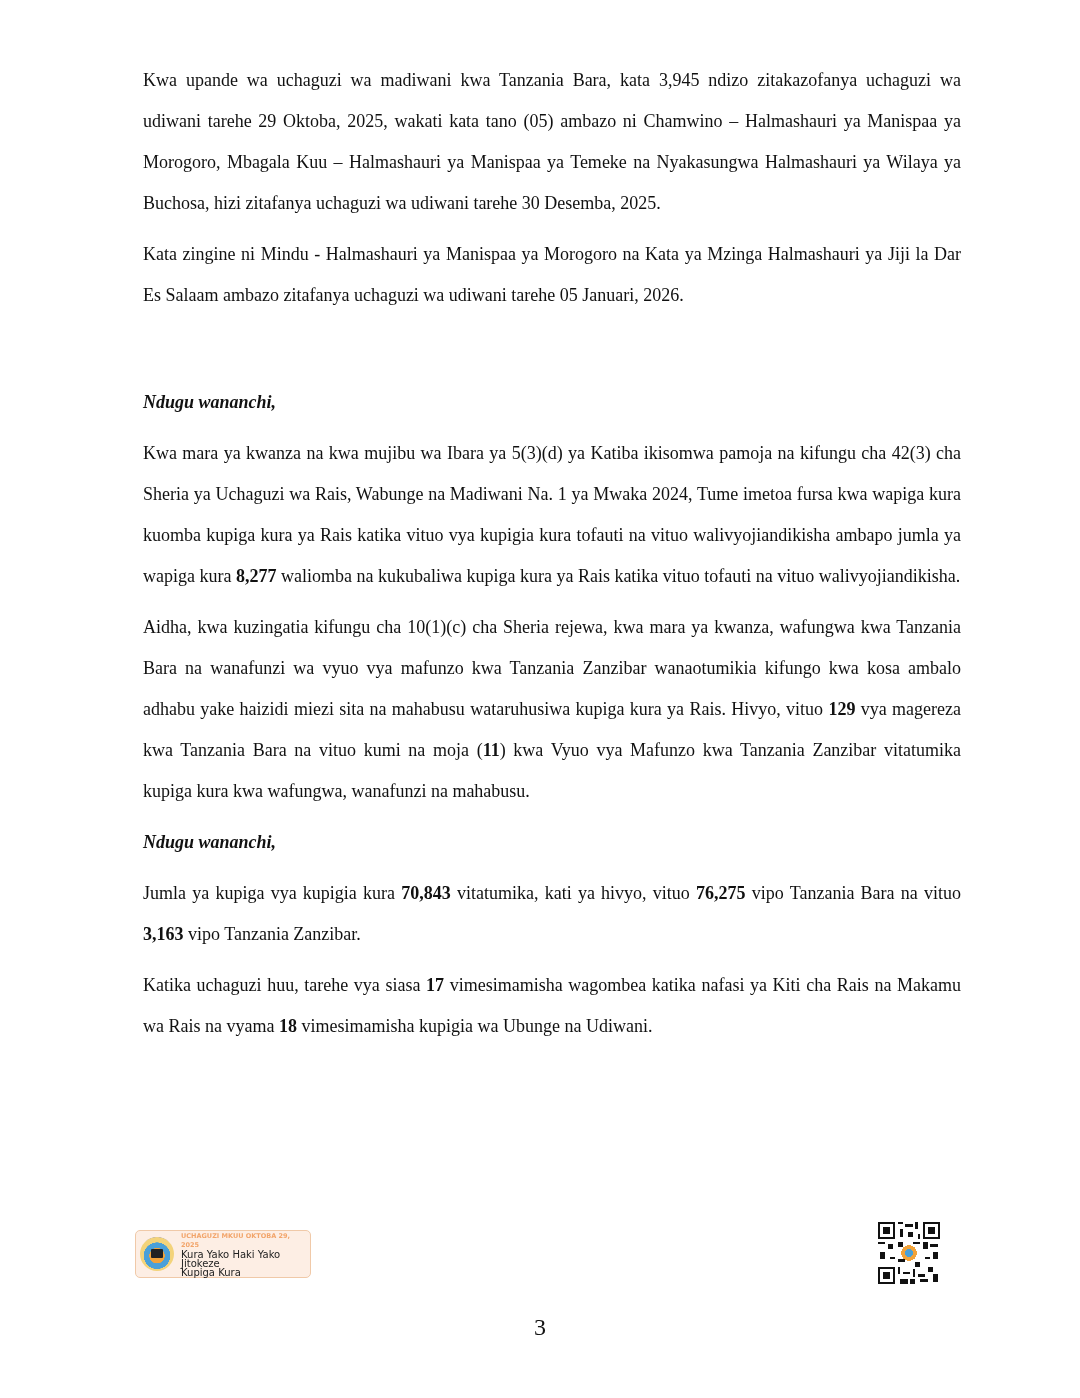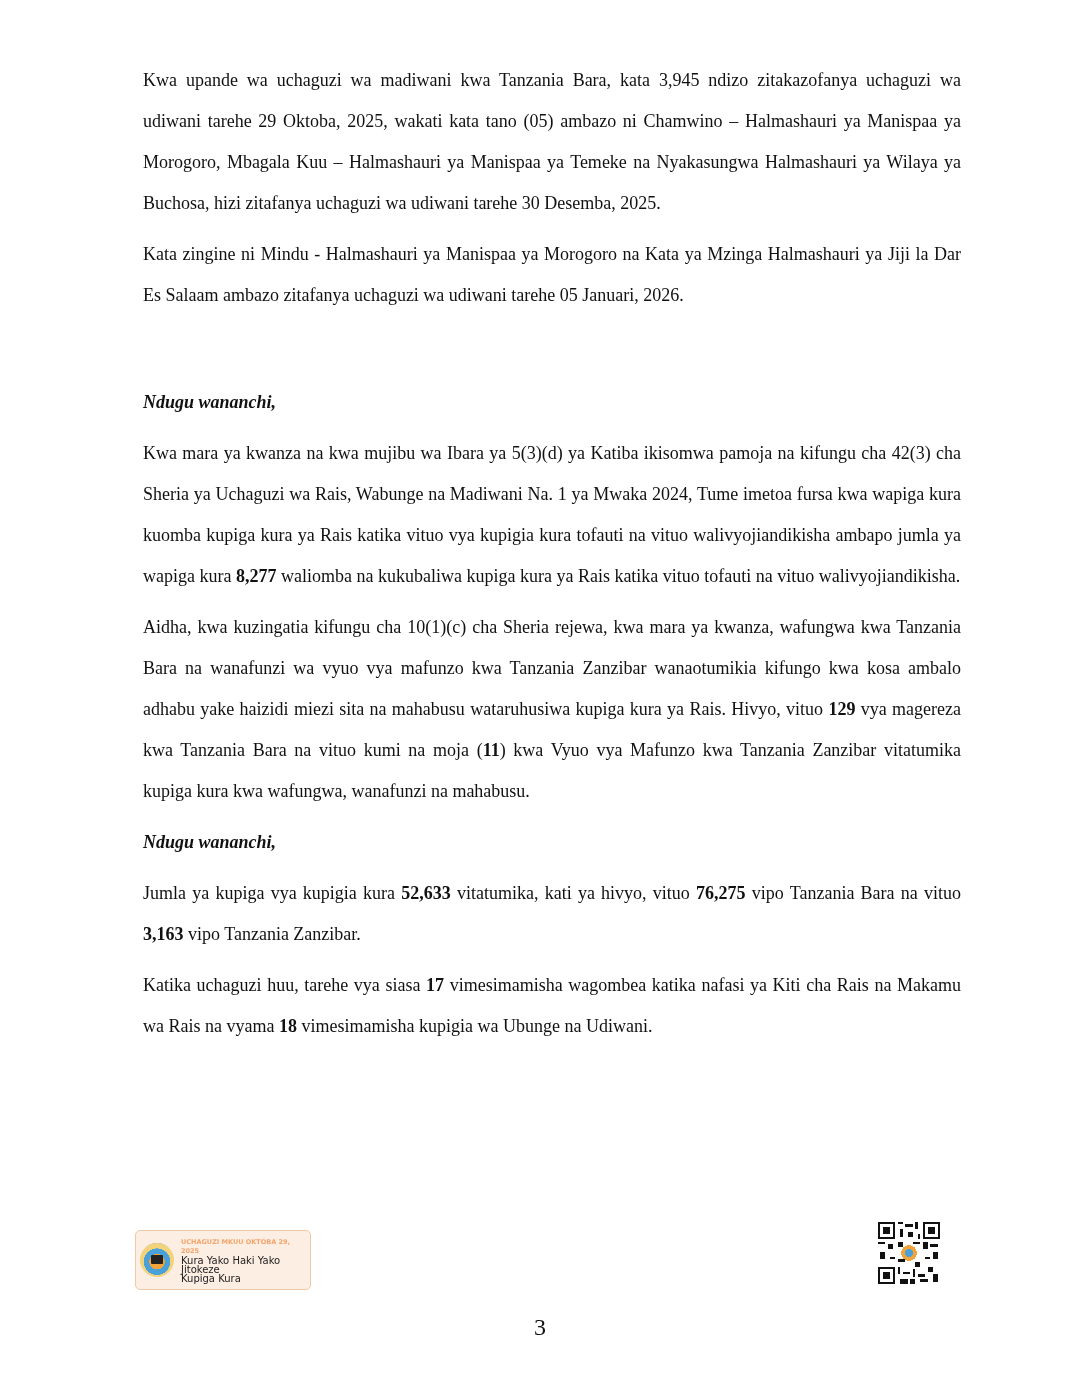--- a/index.html
+++ b/index.html
@@ -10,21 +10,21 @@
   .body-text {
     position: absolute; left: 143px; width: 818px; top: 60px;
     font-family: "Liberation Serif", "DejaVu Serif", serif;
     font-size: 18px; color: #111; line-height: 41px;
   }
   .para { margin: 0 0 10px 0; text-align: justify; text-align-last: left; }
   .para b { font-weight: bold; }
   .salutation { font-style: italic; font-weight: bold; margin: 0 0 10px 0; }
   .spacer { height: 56px; }
   .footer-badge {
-    position: absolute; left: 135px; top: 1230px; width: 176px; height: 60px;
+    position: absolute; left: 135px; top: 1230px; width: 176px; height: 48px;
     background: #fdeee4; border: 1px solid #f0c9a8; border-radius: 5px;
     display: flex; align-items: center; box-sizing: border-box; padding-left: 4px;
   }
   .badge-emblem {
     width: 34px; height: 34px; border-radius: 50%;
     background: radial-gradient(circle at 50% 55%, #f2a33a 0 30%, #4aa0d8 31% 52%, #f3d37a 53% 72%, #b9a98a 73% 100%);
     position: relative; flex: 0 0 34px;
   }
   .badge-emblem::after {
     content: ""; position: absolute; left: 11px; top: 12px; width: 12px; height: 9px; background: #222; border-radius: 1px;
@@ -45,21 +45,21 @@
 
 <div class="page">
   <div class="body-text" id="body-text">
       <p class="para"><span>Kwa upande wa uchaguzi wa madiwani kwa Tanzania Bara, kata 3,945 ndizo zitakazofanya uchaguzi wa udiwani tarehe 29 Oktoba, 2025, wakati kata tano (05) ambazo ni Chamwino – Halmashauri ya Manispaa ya Morogoro, Mbagala Kuu – Halmashauri ya Manispaa ya Temeke  na Nyakasungwa Halmashauri ya Wilaya ya Buchosa, hizi zitafanya uchaguzi wa udiwani tarehe 30 Desemba, 2025.</span></p>
       <p class="para"><span>Kata zingine ni Mindu  - Halmashauri ya Manispaa ya Morogoro na Kata ya Mzinga Halmashauri ya Jiji la Dar Es Salaam ambazo zitafanya uchaguzi wa udiwani tarehe 05 Januari, 2026.</span></p>
       <div class="spacer"></div>
       <p class="salutation">Ndugu wananchi,</p>
       <p class="para"><span>Kwa mara ya kwanza na kwa mujibu wa Ibara ya 5(3)(d) ya Katiba ikisomwa pamoja na kifungu cha 42(3) cha Sheria ya Uchaguzi wa Rais, Wabunge na Madiwani Na. 1 ya Mwaka 2024, Tume imetoa fursa kwa wapiga kura kuomba kupiga kura ya Rais katika vituo vya kupigia kura tofauti na vituo walivyojiandikisha ambapo jumla ya wapiga kura </span><b>8,277</b><span> waliomba na kukubaliwa kupiga kura ya Rais katika vituo tofauti na vituo walivyojiandikisha.</span></p>
       <p class="para"><span>Aidha, kwa kuzingatia kifungu cha 10(1)(c) cha Sheria rejewa, kwa mara ya kwanza, wafungwa kwa Tanzania Bara na wanafunzi wa vyuo vya mafunzo kwa Tanzania Zanzibar wanaotumikia kifungo kwa kosa ambalo adhabu yake haizidi miezi sita na mahabusu wataruhusiwa kupiga kura ya Rais. Hivyo, vituo </span><b>129</b><span> vya magereza kwa Tanzania Bara na vituo kumi na moja (</span><b>11</b><span>) kwa Vyuo vya Mafunzo kwa Tanzania Zanzibar vitatumika kupiga kura kwa wafungwa, wanafunzi na mahabusu.</span></p>
       <p class="salutation">Ndugu wananchi,</p>
-      <p class="para"><span>Jumla ya kupiga vya kupigia kura </span><b>52,633</b><span> vitatumika, kati ya hivyo, vituo </span><b>76,275</b><span> vipo Tanzania Bara na vituo </span><b>3,163</b><span> vipo Tanzania Zanzibar.</span></p>
+      <p class="para"><span>Jumla ya kupiga vya kupigia kura </span><b>70,843</b><span> vitatumika, kati ya hivyo, vituo </span><b>76,275</b><span> vipo Tanzania Bara na vituo </span><b>3,163</b><span> vipo Tanzania Zanzibar.</span></p>
       <p class="para"><span>Katika uchaguzi huu, tarehe vya siasa </span><b>17</b><span> vimesimamisha wagombea katika nafasi ya Kiti cha Rais na Makamu wa Rais na vyama </span><b>18</b><span> vimesimamisha kupigia wa Ubunge na Udiwani.</span></p>
     </div>
 
   <div class="footer-badge">
     <div class="badge-emblem"></div>
     <div class="badge-text">
       <div class="badge-line1">UCHAGUZI MKUU OKTOBA 29, 2025</div>
       <div class="badge-line2">Kura Yako Haki Yako Jitokeze</div>
       <div class="badge-line3">Kupiga Kura</div>
     </div>

